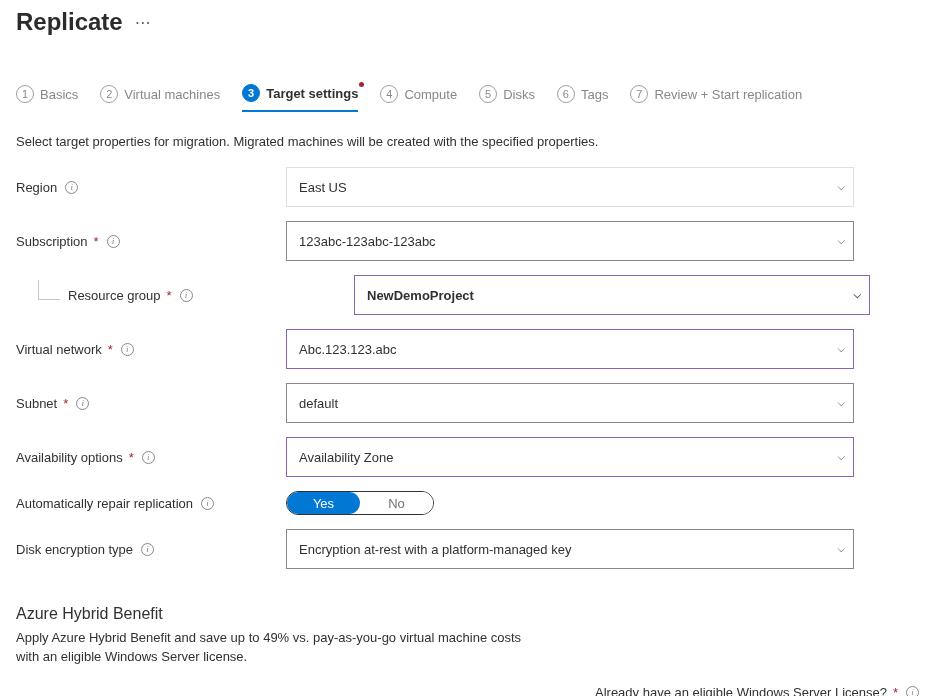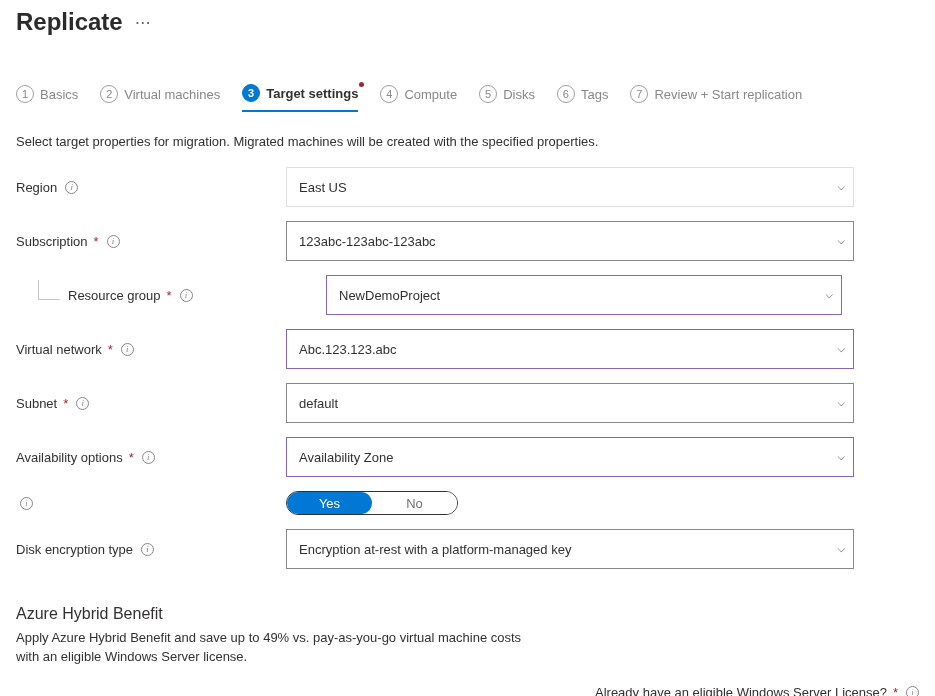--- a/index.html
+++ b/index.html
@@ -119,22 +119,23 @@
     color: #888;
     margin-left: 4px;
     font-style: italic;
     font-family: Georgia, serif;
   }
   .input-col {
     flex: 1;
     max-width: 568px;
   }
   .input-col.indented {
-    margin-left: 40px;
+    margin-left: 68px;
     max-width: 516px;
+    font-weight: bold;
   }
   .select {
     width: 100%;
     height: 40px;
     border: 1px solid #8a8886;
     background: #fff;
     display: flex;
     align-items: center;
     justify-content: space-between;
     padding: 0 8px 0 12px;
@@ -150,21 +151,21 @@
   }
   .chevron {
     font-size: 10px;
     color: #605e5c;
   }
   .toggle-group {
     display: flex;
     border: 1px solid #323130;
     border-radius: 14px;
     overflow: hidden;
-    width: 172px;
+    width: 148px;
     height: 24px;
   }
   .toggle-opt {
     flex: 1;
     display: flex;
     align-items: center;
     justify-content: center;
     font-size: 13px;
     cursor: pointer;
     background: #fff;
@@ -320,20 +321,21 @@
   <div class="input-col">
     <div class="select purple">
       <span>Availability Zone</span>
       <span class="chevron">⌵</span>
     </div>
   </div>
 </div>
 
 <div class="form-row">
   <div class="label-col">
+    <span>Automatically repair replication</span>
     <span class="info-icon">i</span>
   </div>
   <div class="input-col">
     <div class="toggle-group">
       <div class="toggle-opt active-blue">Yes</div>
       <div class="toggle-opt">No</div>
     </div>
   </div>
 </div>
 

